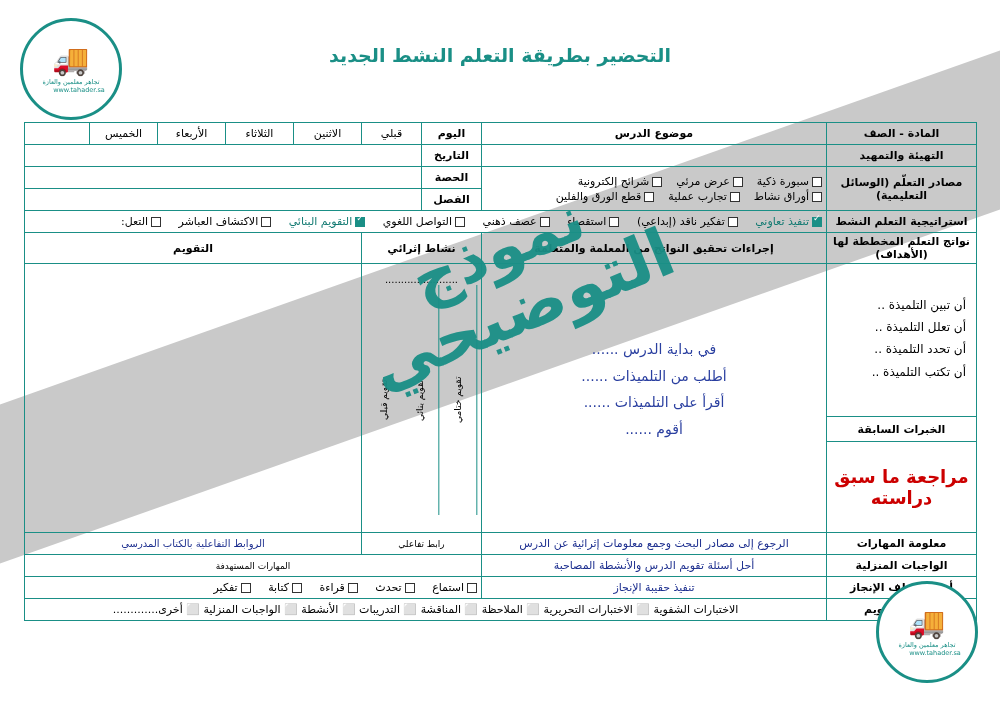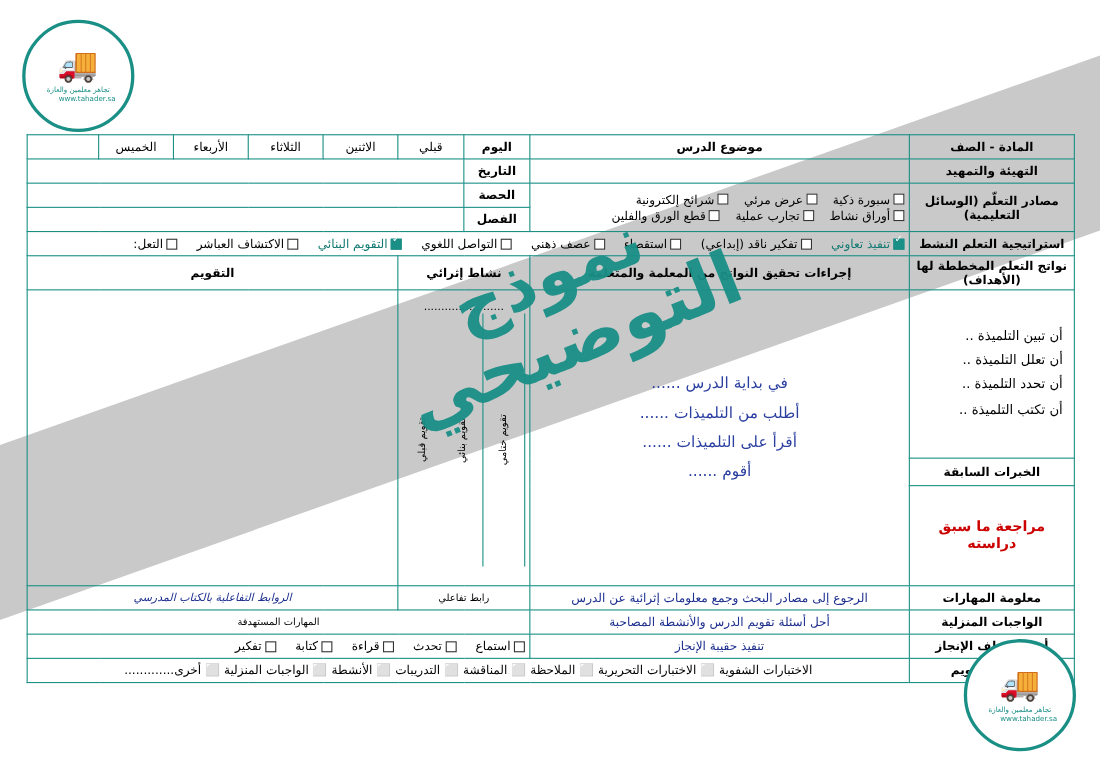--- a/index.html
+++ b/index.html
@@ -68,21 +68,21 @@
   }
   .lbl{
     text-align:center;font-weight:bold;color:#000;
     background:transparent;
   }
   .ctr{text-align:center;}
   .rgt{text-align:right;}
   .teal{color:#127a72;}
   .red{color:#cc0000;font-weight:bold;}
   .blue{color:#1d2f8f;}
-  .small{font-size:10px;font-style:italic;}
+  .small{font-size:10px;}
   .xsmall{font-size:9px;}
 
   .chk{display:inline-block;width:8px;height:8px;border:1px solid #333;margin-left:3px;vertical-align:middle;background:#fff;}
   .chk.on{background:#1a8f86;border-color:#1a8f86;position:relative;}
   .chk.on::after{content:"✓";position:absolute;left:0px;top:-5px;font-size:9px;color:#fff;}
   .optitem{display:inline-block;margin-left:14px;white-space:nowrap;}
 
   
   .vert{
     writing-mode:vertical-rl;
@@ -130,20 +130,21 @@
     <div class="t1">تجاهر معلمين والعازة</div>
     <div class="t2">www.tahader.sa</div>
   </div>
 
   <div class="logo br">
     <div class="truck">🚚</div>
     <div class="t1">تجاهر معلمين والعازة</div>
     <div class="t2">www.tahader.sa</div>
   </div>
 
+  <div class="title">التحضير بطريقة التعلم النشط الجديد</div>
 
   <div class="wm">
     <span>نموذج</span>
     <span class="l2">التوضيحي</span>
   </div>
 
   <table class="main">
     <colgroup>
       <col style="width:150px">
       <col style="width:345px">
@@ -244,21 +245,21 @@
       </td>
       <td rowspan="3" colspan="5"></td>
     </tr>
 
     <tr>
       <td class="lbl" style="height:20px;">الخبرات السابقة</td>
     </tr>
 
     <tr>
       <td style="height:86px;text-align:center;vertical-align:middle;">
-        <span class="red" style="font-size:13px;">مراجعة ما سبق دراسته</span>
+        <span class="red" style="font-size:18px;">مراجعة ما سبق دراسته</span>
       </td>
     </tr>
 
     <tr>
       <td class="lbl">معلومة المهارات</td>
       <td class="ctr blue">الرجوع إلى مصادر البحث وجمع معلومات إثرائية عن الدرس</td>
       <td class="ctr xsmall" colspan="2">رابط تفاعلي</td>
       <td class="ctr blue small" colspan="5">الروابط التفاعلية بالكتاب المدرسي</td>
     </tr>
 

